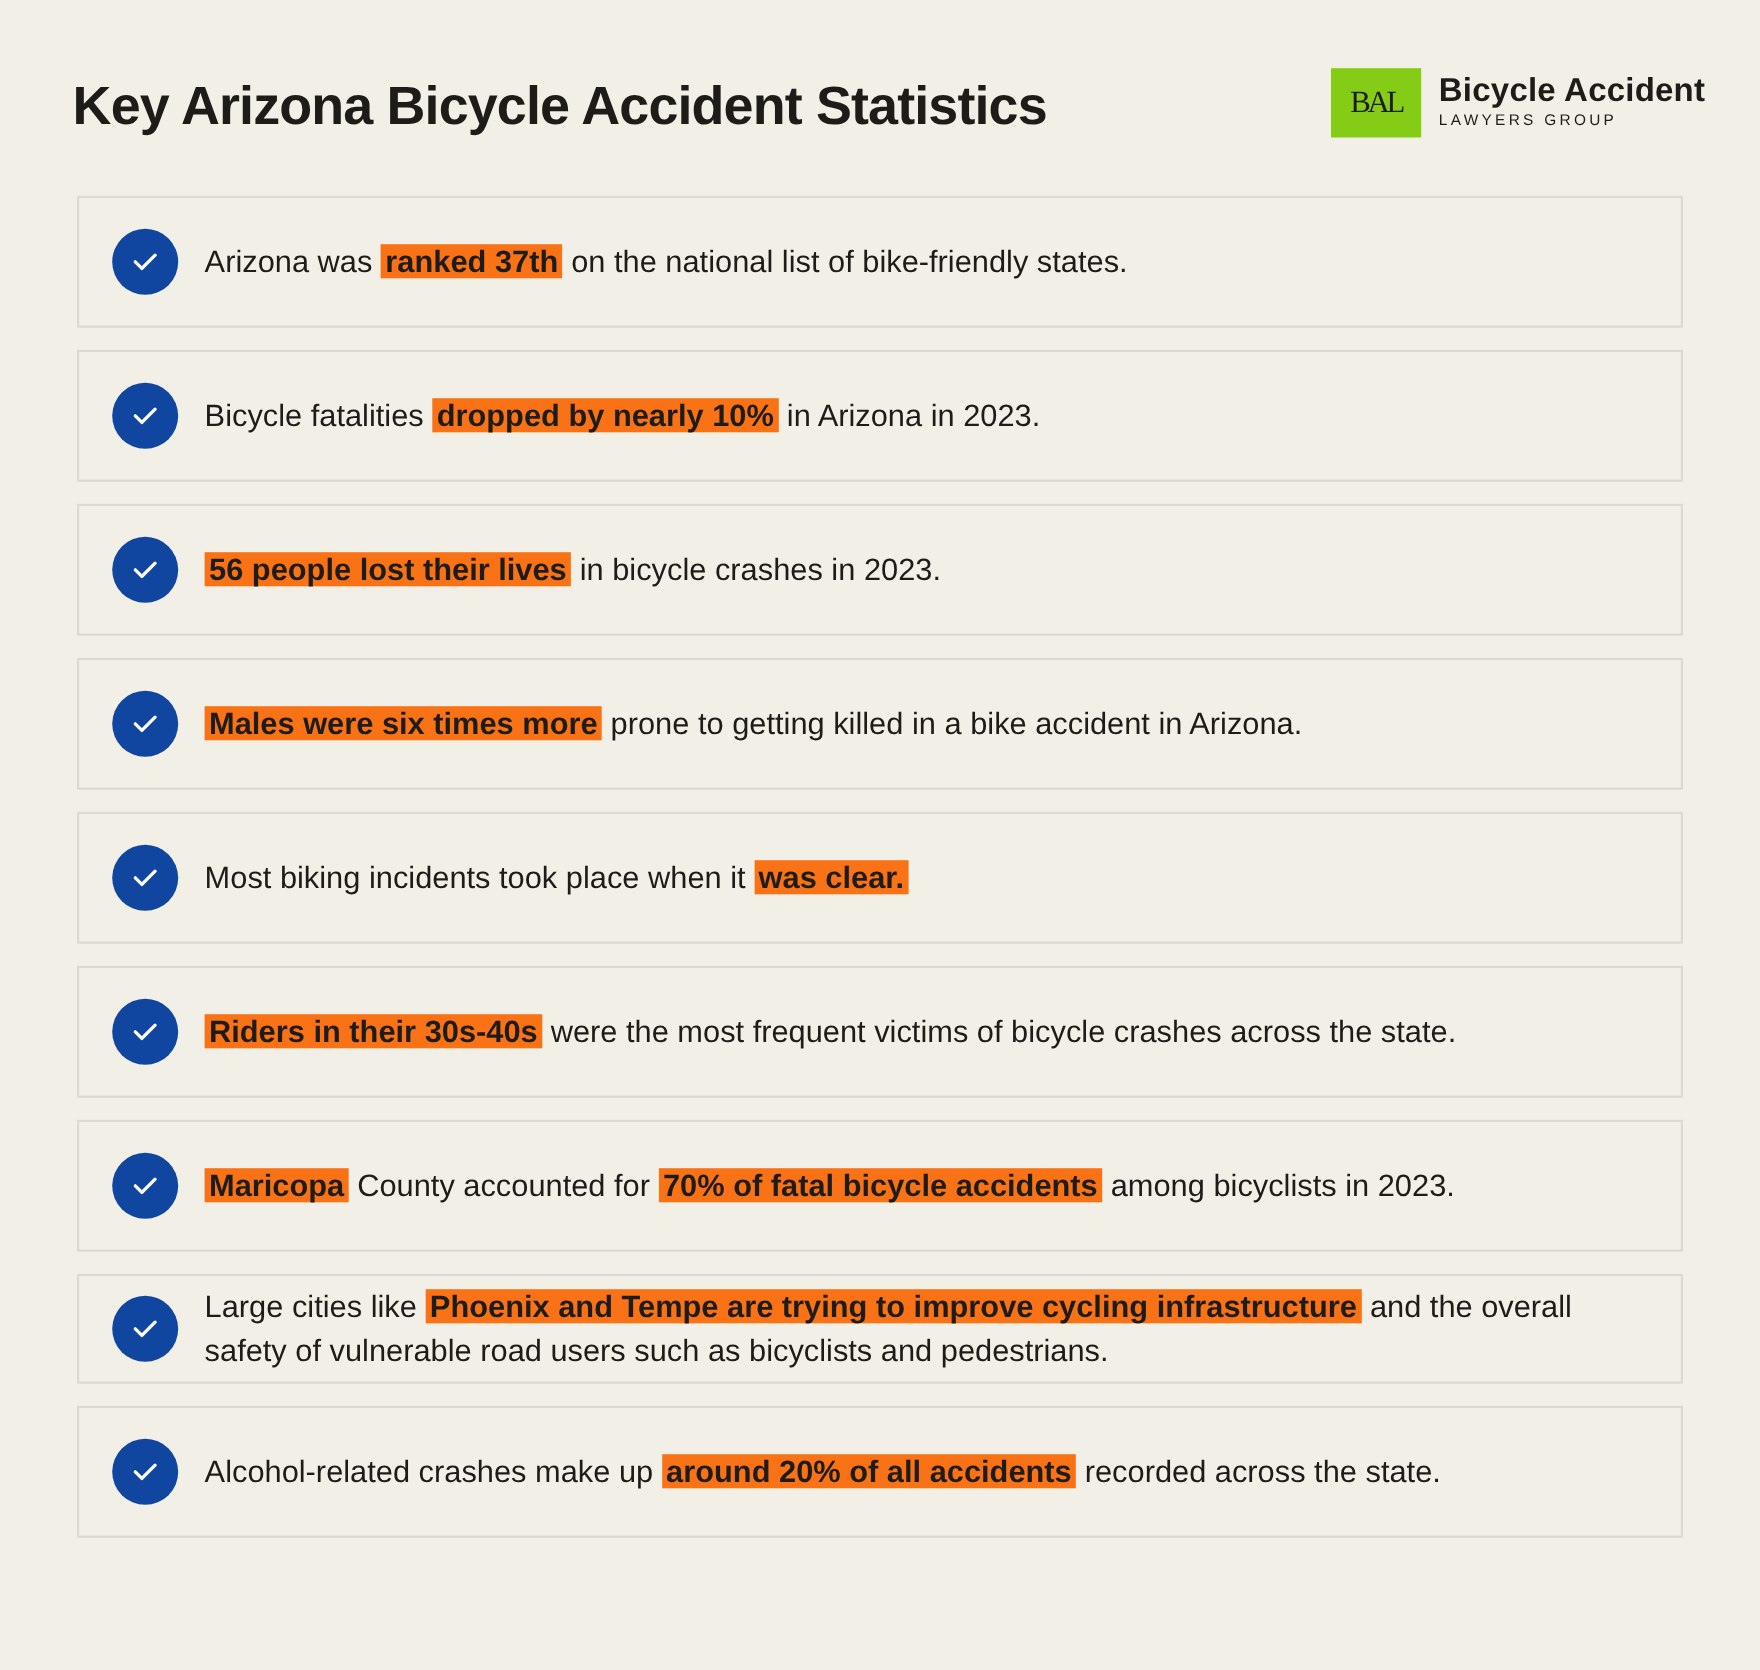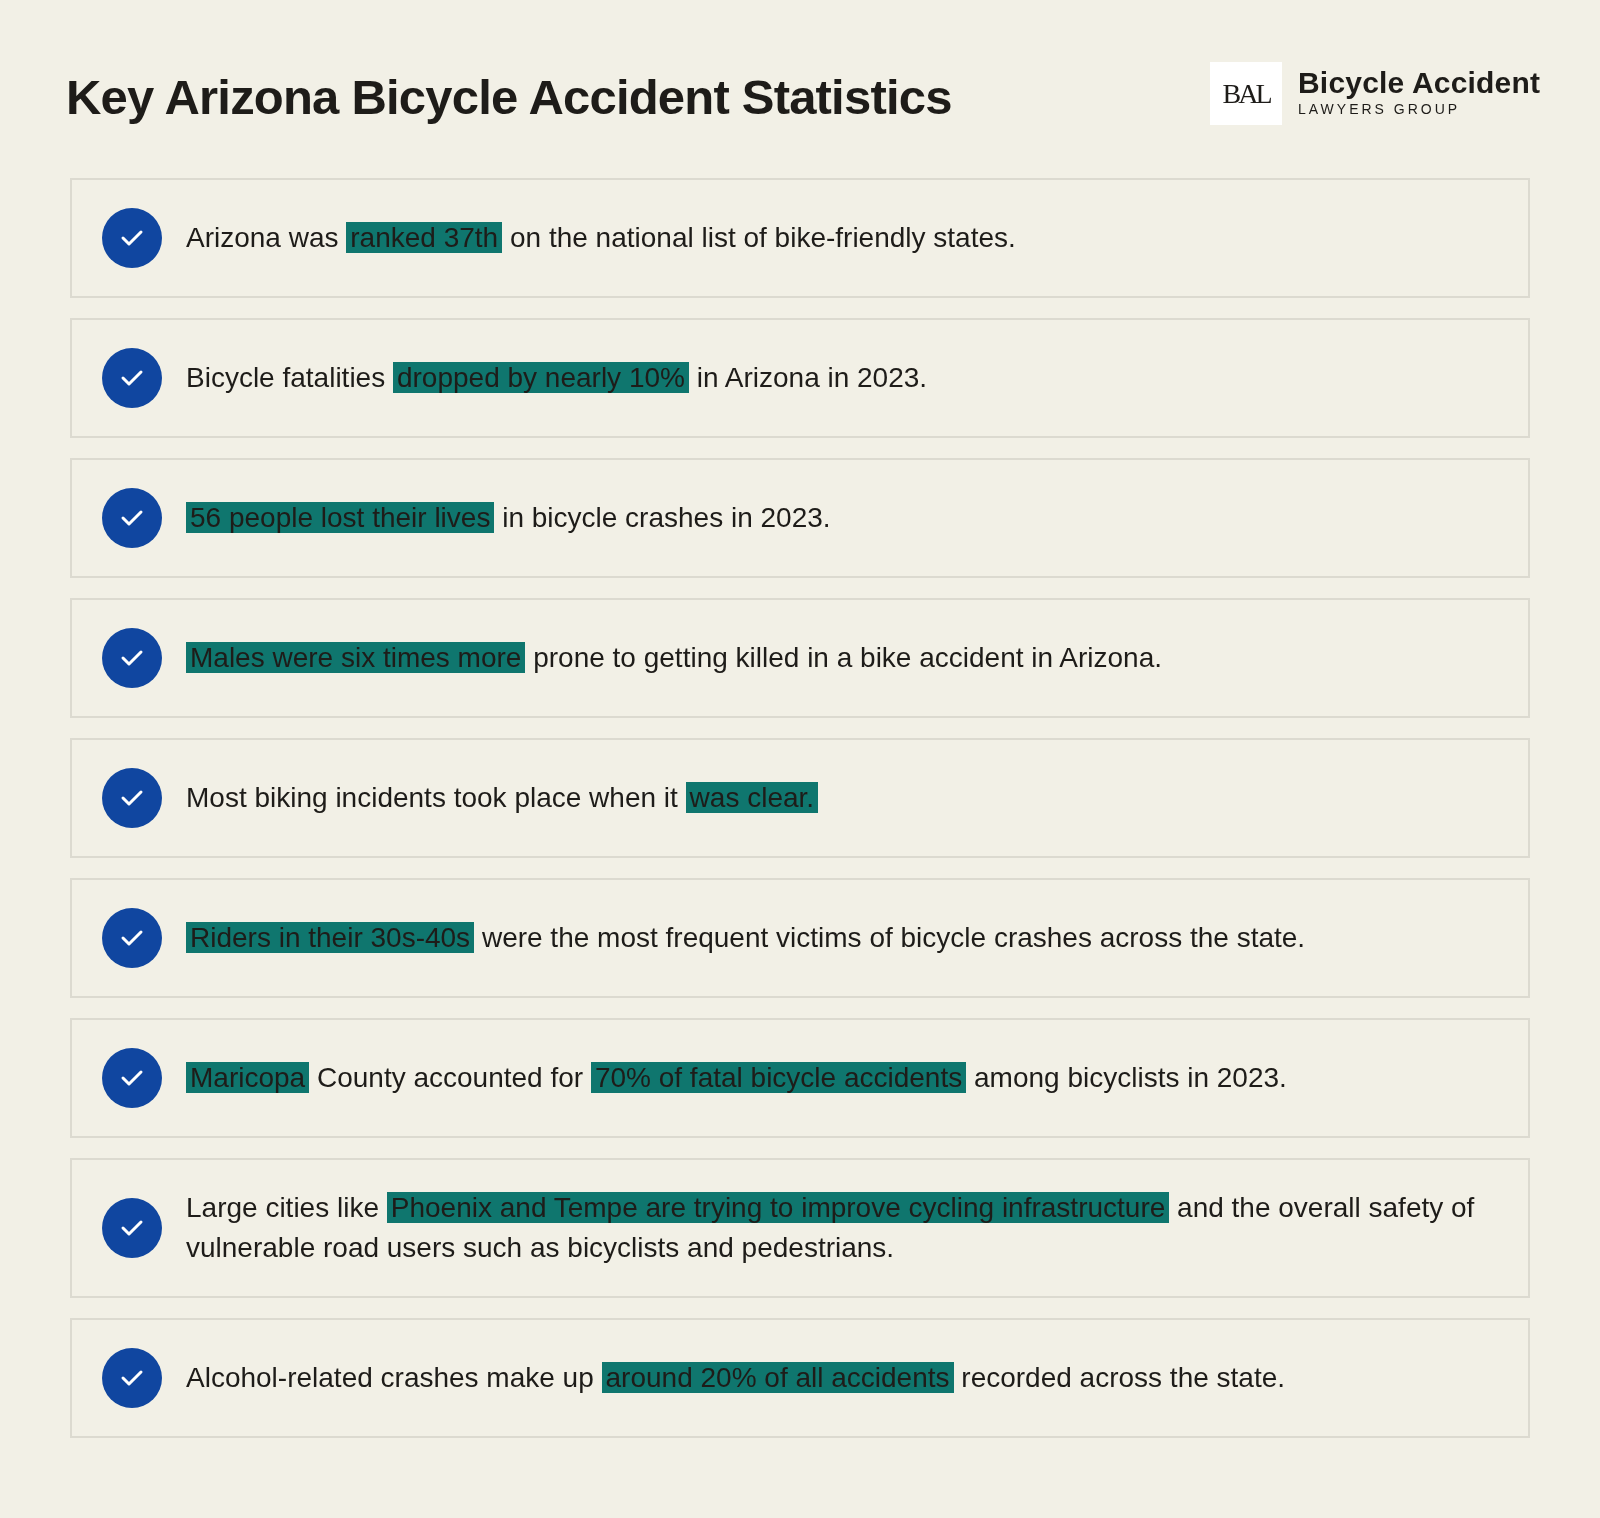--- a/index.html
+++ b/index.html
@@ -14,49 +14,49 @@
   .title {
     position: absolute; left: 66px; top: 62px;
     font-size: 49px; font-weight: 700; letter-spacing: -0.8px;
     margin: 0; line-height: 70px;
   }
   .logo {
     position: absolute; left: 1210px; top: 62px;
     display: flex; align-items: center;
   }
   .logo-mark {
-    width: 72px; height: 63px; background: #ffffff;
+    width: 82px; height: 63px; background: #84cc16;
     display: flex; align-items: center; justify-content: center;
     font-family: "Liberation Serif", "DejaVu Serif", serif;
     font-size: 28px; letter-spacing: -3px; color: #1e1c19;
   }
   .logo-text { margin-left: 16px; }
   .logo-line1 { font-size: 30px; font-weight: 700; letter-spacing: 0.2px; line-height: 28px; }
   .logo-line2 { font-size: 14px; letter-spacing: 3px; line-height: 20px; margin-top: 2px; }
   .cards { position: absolute; left: 70px; top: 178px; width: 1460px; }
   .card {
     box-sizing: border-box;
     border: 2px solid #dcdad0;
     height: 120px;
     margin-bottom: 20px;
     display: flex; align-items: center;
     padding-left: 30px;
     padding-right: 40px;
   }
-  .card.tall { height: 140px; }
+  .card.tall { height: 100px; }
   .check {
     flex: 0 0 60px; width: 60px; height: 60px; border-radius: 50%;
     background: #1046a0;
     display: flex; align-items: center; justify-content: center;
   }
   .text {
     margin-left: 24px;
     font-size: 28px; line-height: 40px; font-weight: 400;
   }
-  .hl { background: #0f766e; font-weight: 400; padding: 0 4px; }
+  .hl { background: #f97316; font-weight: 700; padding: 0 4px; }
 </style>
 </head>
 <body>
 
 <h1 class="title">Key Arizona Bicycle Accident Statistics</h1>
 
 <div class="logo">
   <div class="logo-mark">BAL</div>
   <div class="logo-text">
     <div class="logo-line1">Bicycle Accident</div>

